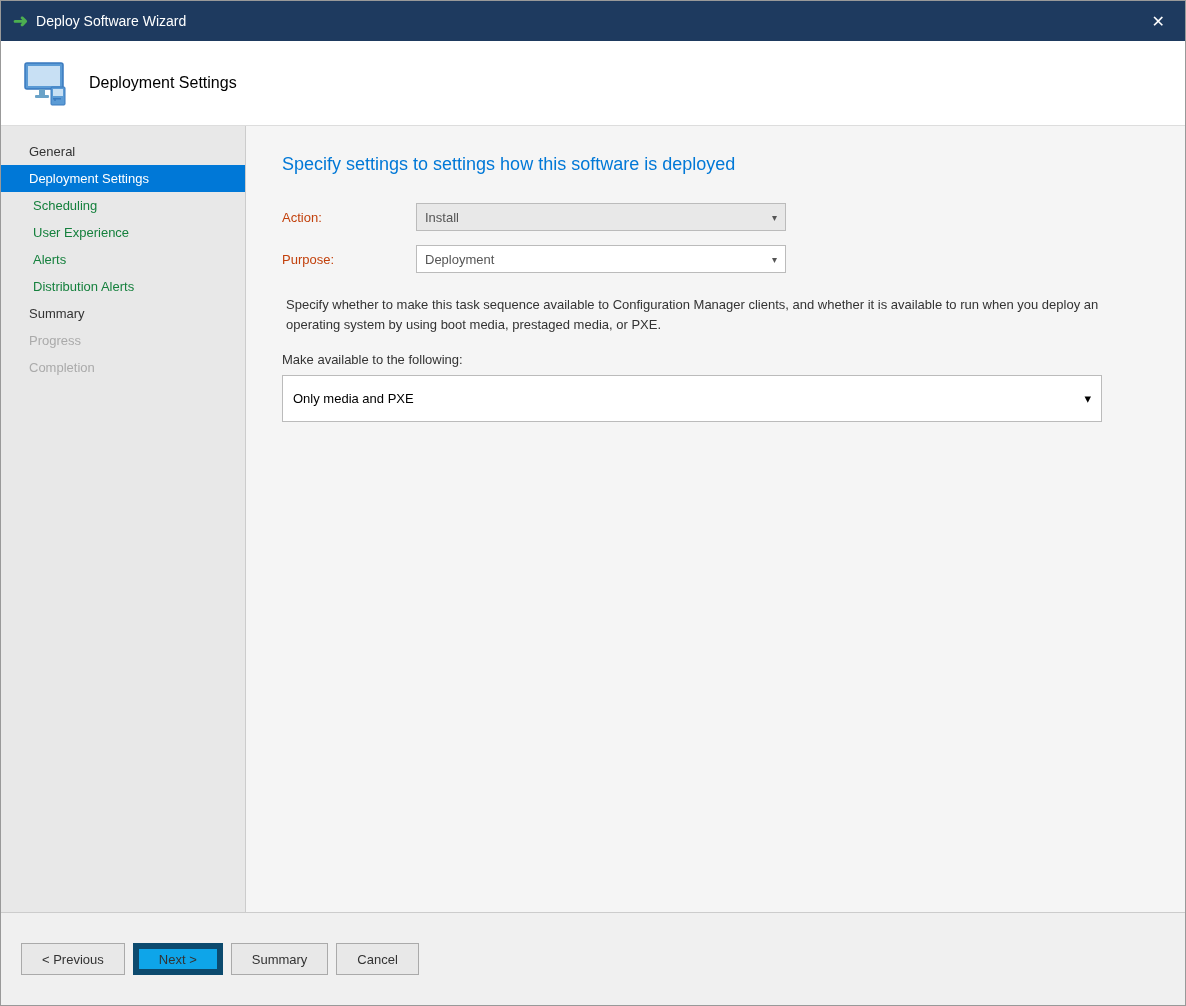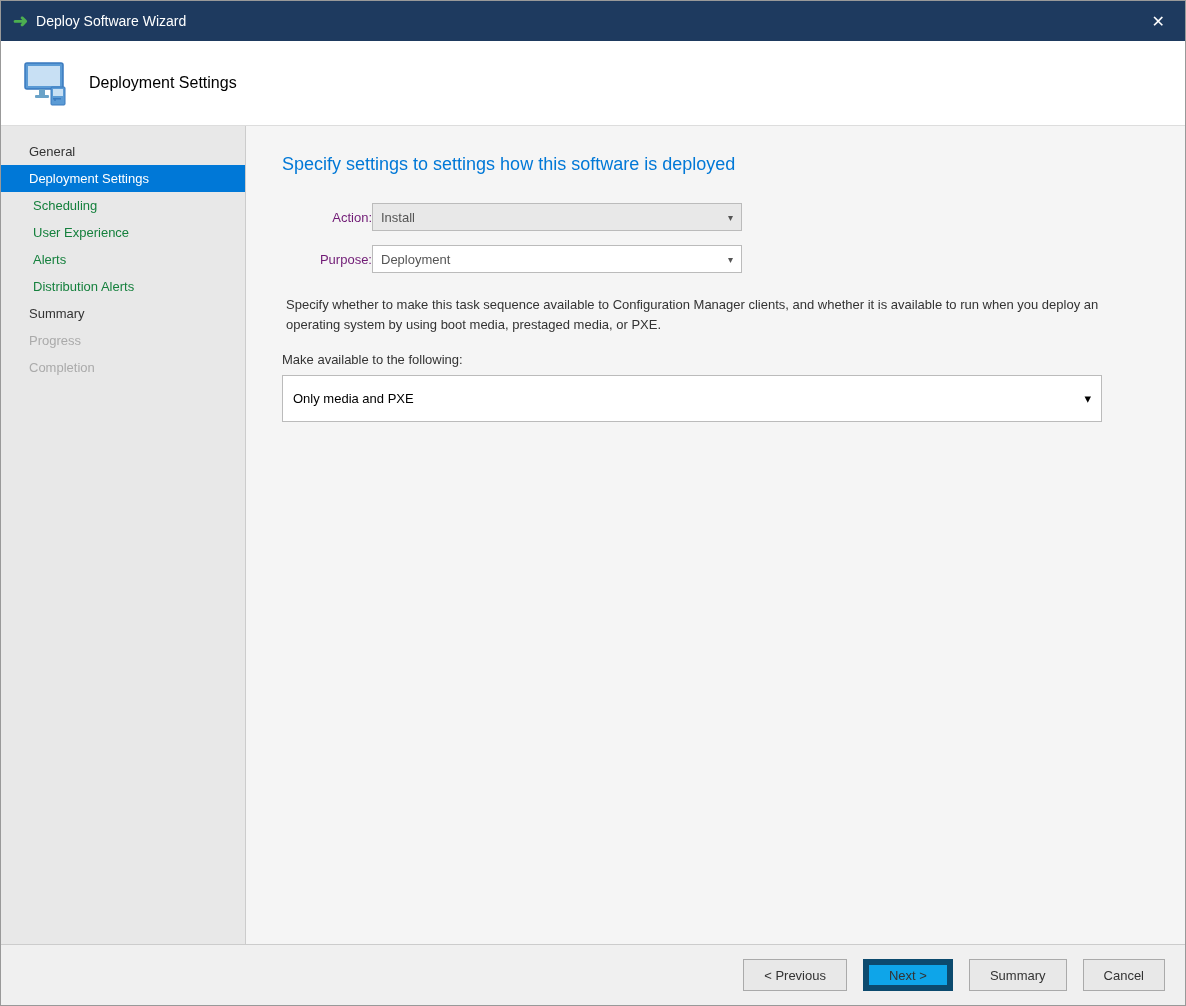--- a/index.html
+++ b/index.html
@@ -116,36 +116,36 @@
       font-weight: normal;
     }
 
     .form-row {
       display: flex;
       align-items: center;
       margin-bottom: 14px;
     }
     .form-label {
       width: 90px;
-      color: #701a75;
-      font-size: 13px;
-      text-align: right;
+      color: #c2410c;
+      font-size: 13px;
     }
     .form-control {
       width: 370px;
       height: 28px;
       border: 1px solid #bbb;
       background: #e8e8e8;
       padding: 2px 8px;
       font-size: 13px;
       color: #555;
       display: flex;
       align-items: center;
       justify-content: space-between;
       cursor: default;
+      margin-left: 44px;
     }
     .form-control.enabled {
       background: white;
       cursor: pointer;
     }
     .dropdown-arrow {
       color: #555;
       font-size: 10px;
     }
 
@@ -172,24 +172,23 @@
       display: flex;
       align-items: center;
       justify-content: space-between;
       cursor: pointer;
     }
 
     
     .wizard-footer {
       background: #f0f0f0;
       border-top: 1px solid #ccc;
-      padding: 14px 20px;
-      display: flex;
-      justify-content: flex-end;
-      gap: 16px;
+      padding: 30px 20px;
+      display: flex;
+      gap: 8px;
       flex-shrink: 0;
     }
     .btn {
       height: 32px;
       padding: 0 20px;
       border: 1px solid #aaa;
       background: #e8e8e8;
       font-size: 13px;
       cursor: pointer;
       color: #333;

